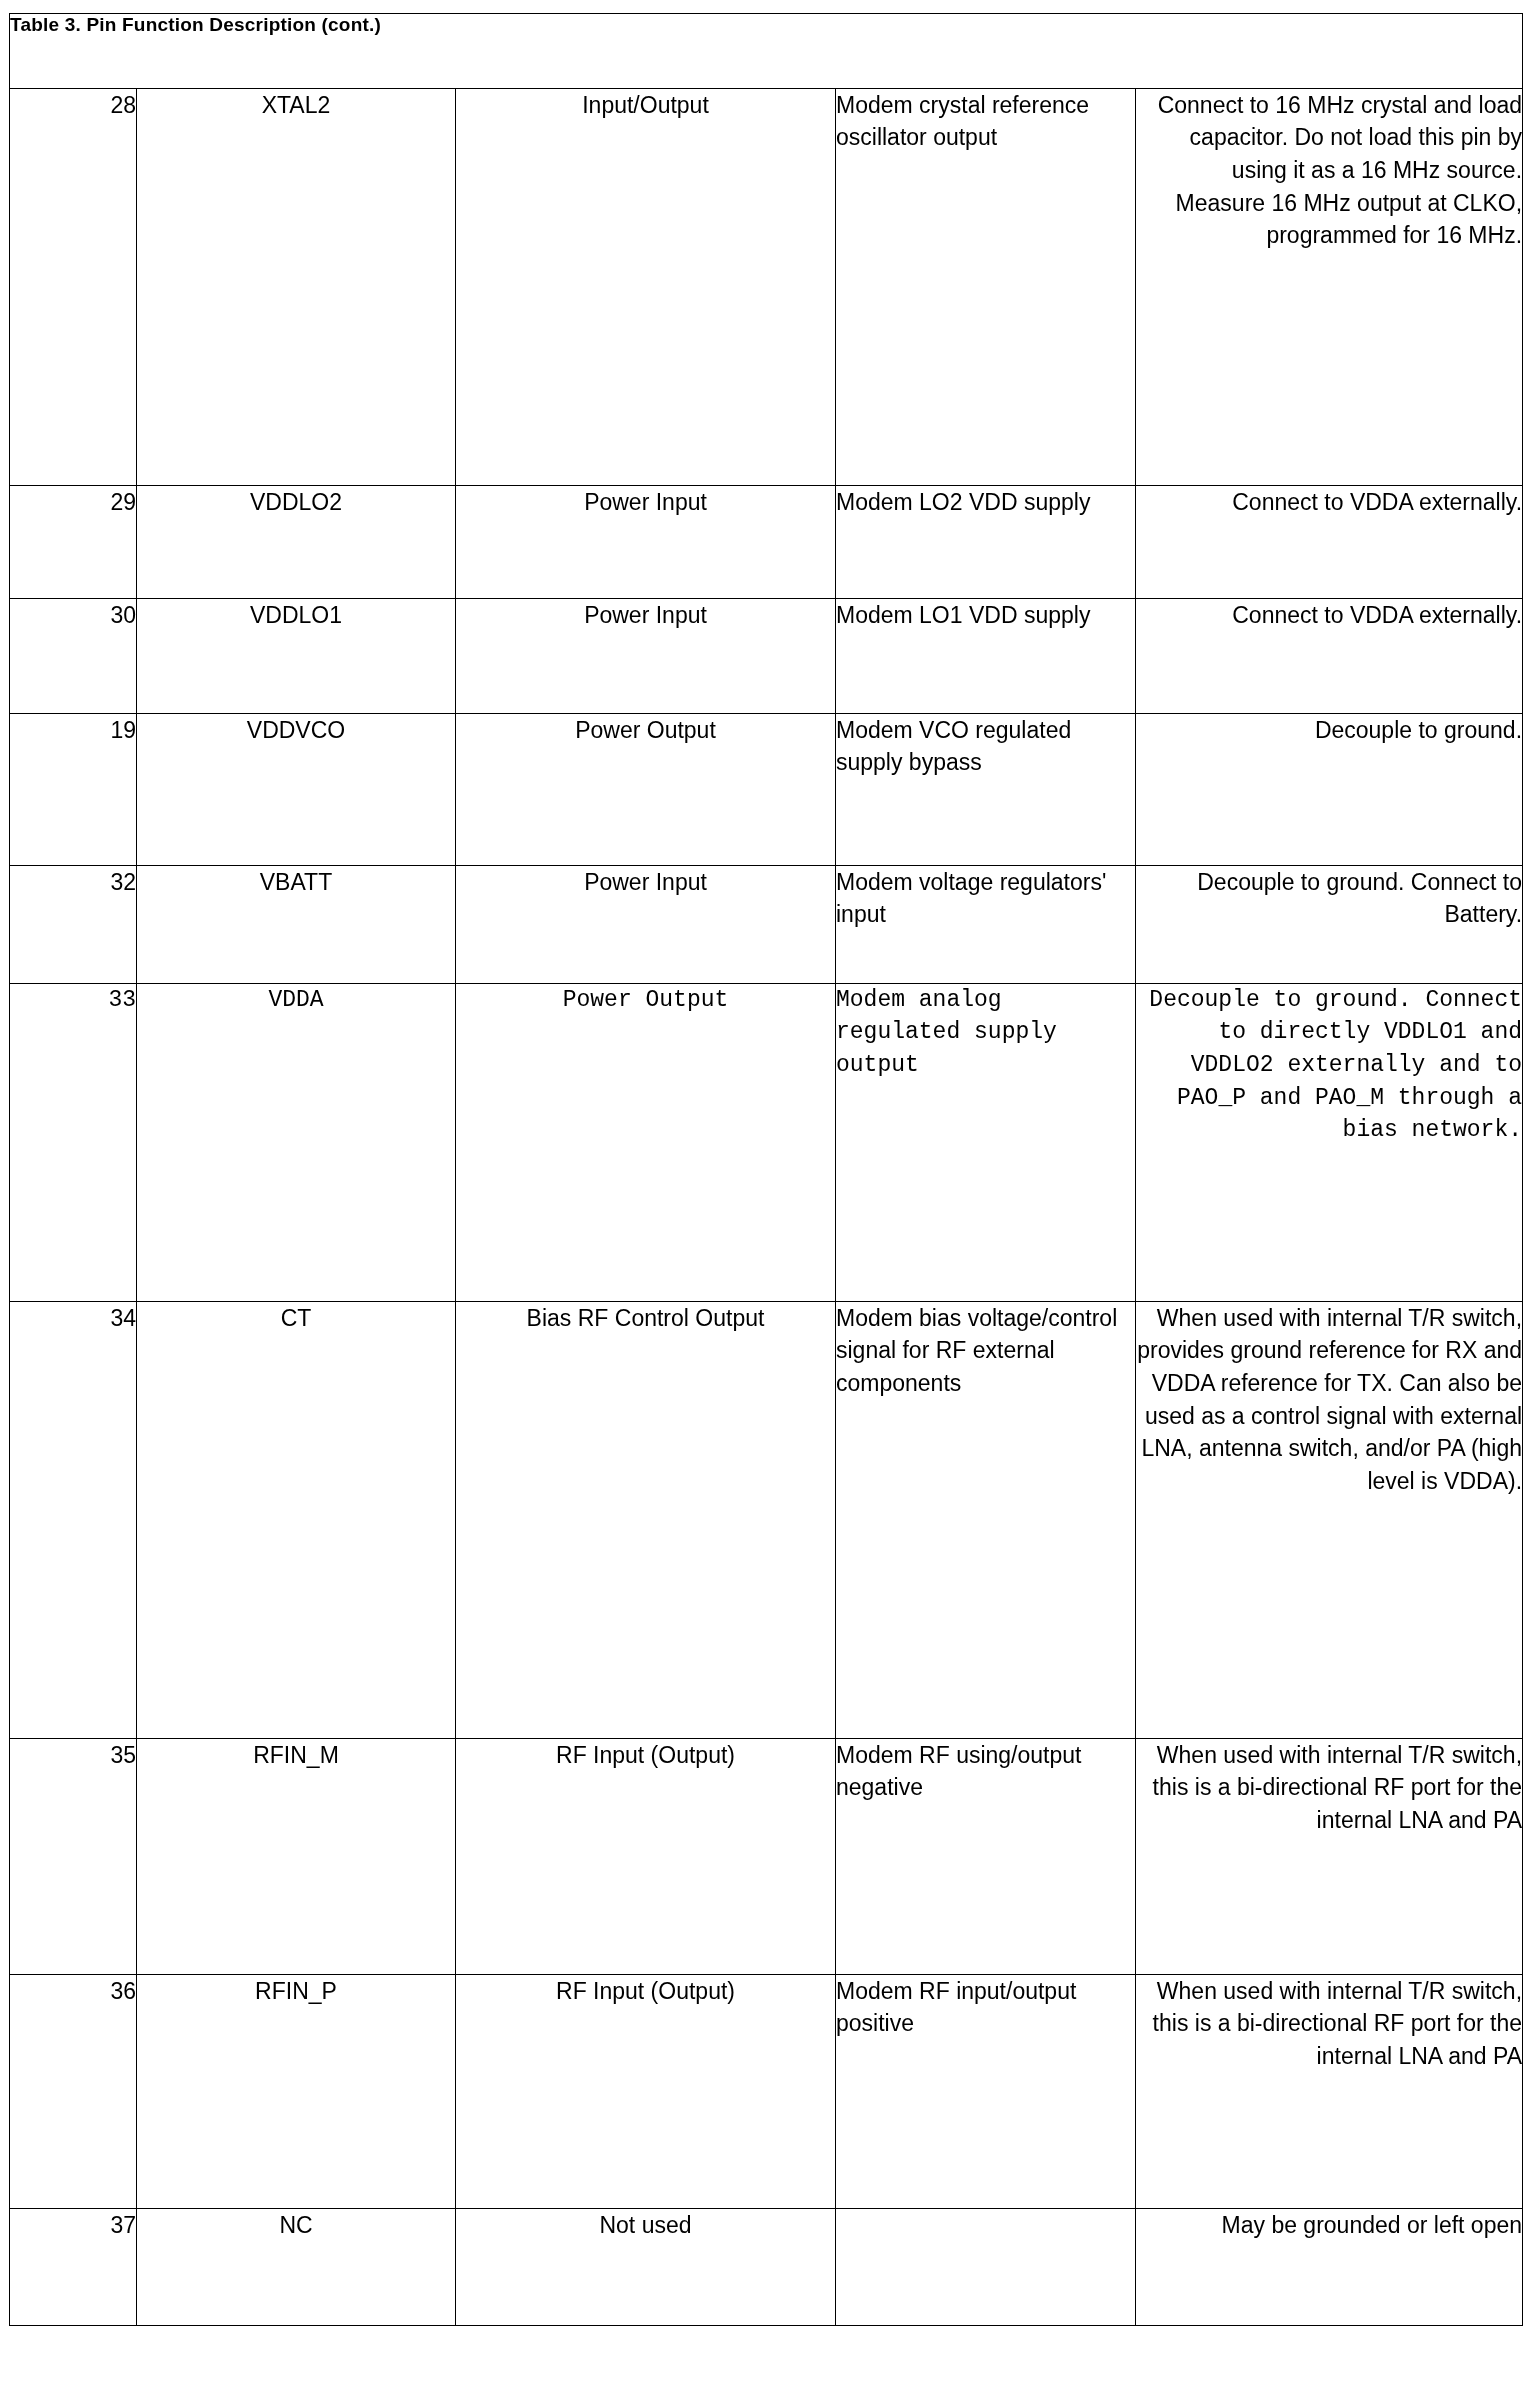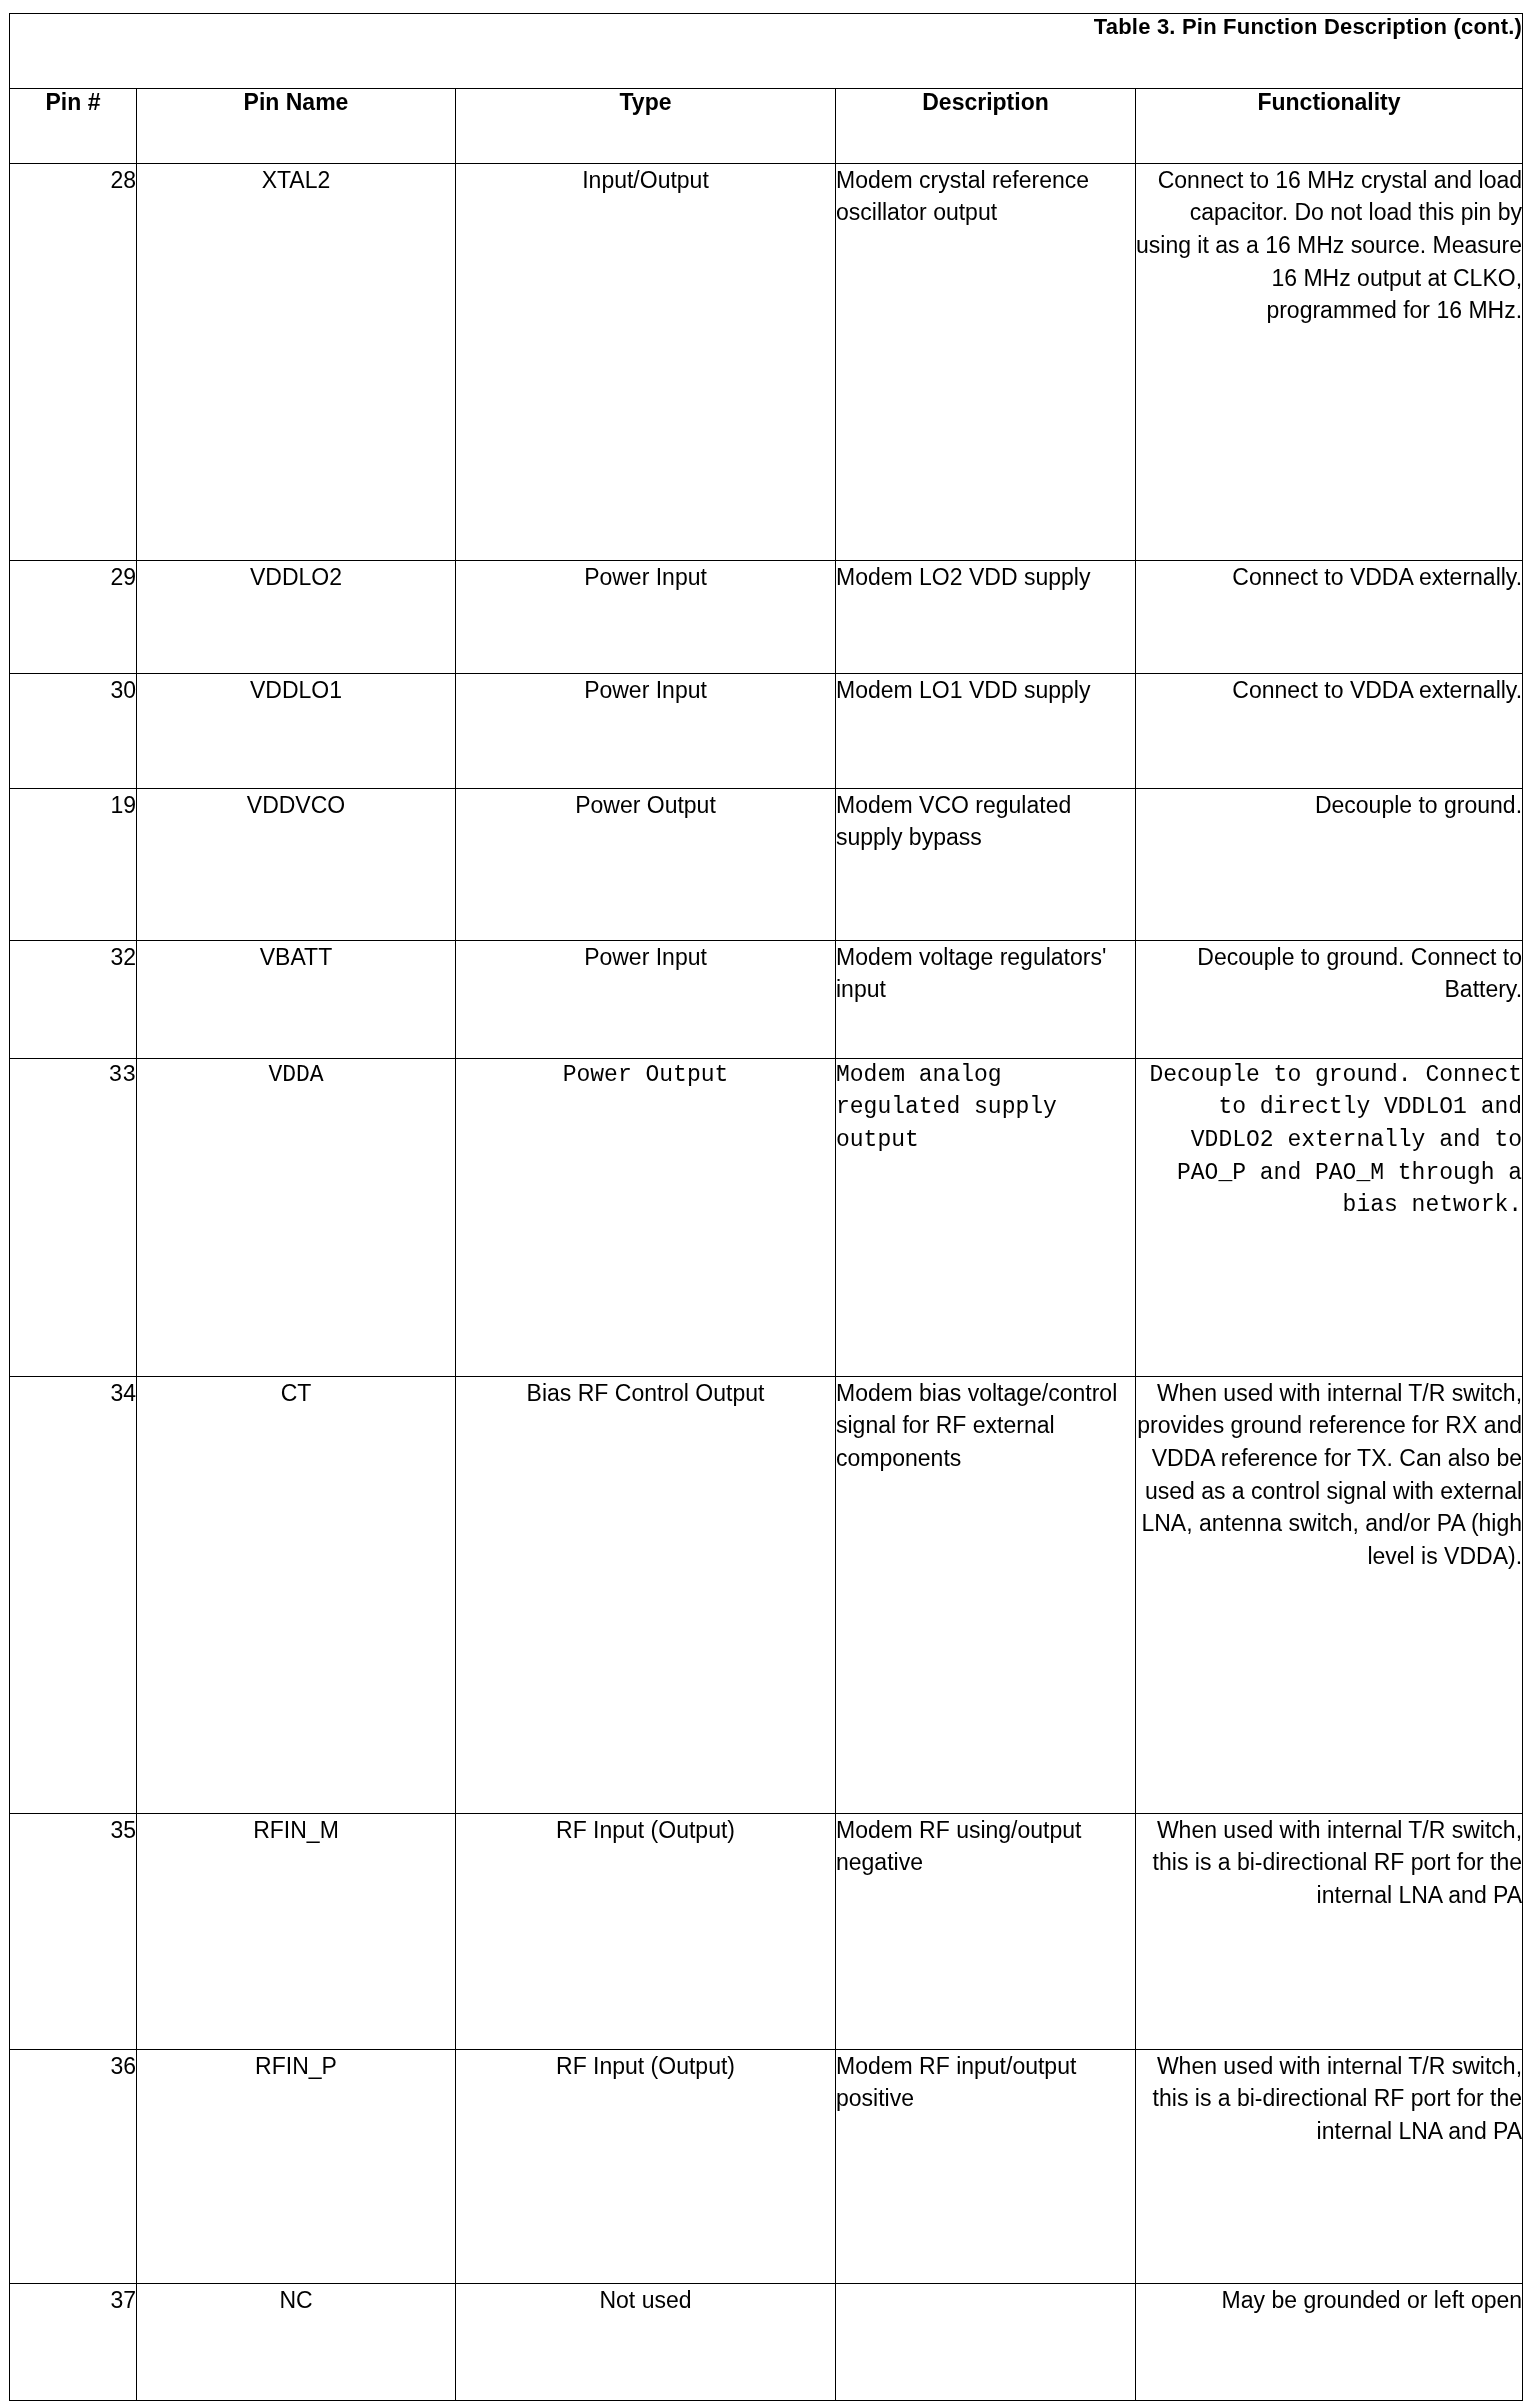--- a/index.html
+++ b/index.html
@@ -35,23 +35,23 @@
   #pin-table td, #pin-table th {
     border: 1.8px solid #000000;
     padding: 0;
     vertical-align: top;
     background: #ffffff;
   }
 
   
   .title-cell {
     height: 74px;
-    text-align: right;
+    text-align: left;
     vertical-align: middle;
-    font-size: 22px;
+    font-size: 19px;
     font-weight: bold;
     letter-spacing: 0.2px;
   }
 
   
   .head-cell {
     height: 74px;
     text-align: center;
     vertical-align: middle;
     font-size: 23px;
@@ -102,27 +102,20 @@
       <col class="w-desc">
       <col class="w-func">
     </colgroup>
 
     <tbody>
 
       <tr>
         <td class="title-cell" colspan="5">Table 3. Pin Function Description (cont.)</td>
       </tr>
 
-      <tr>
-        <td class="head-cell">Pin #</td>
-        <td class="head-cell">Pin Name</td>
-        <td class="head-cell">Type</td>
-        <td class="head-cell">Description</td>
-        <td class="head-cell">Functionality</td>
-      </tr>
 
       <tr class="r-28">
         <td class="cell c-pin">28</td>
         <td class="cell c-name">XTAL2</td>
         <td class="cell c-type">Input/Output</td>
         <td class="cell c-desc">Modem crystal reference oscillator output</td>
         <td class="cell c-func">Connect to 16 MHz crystal and load capacitor.  Do not load this pin by using it as a 16 MHz source.  Measure 16 MHz output at CLKO, programmed for 16 MHz.</td>
       </tr>
 
       <tr class="r-29">

